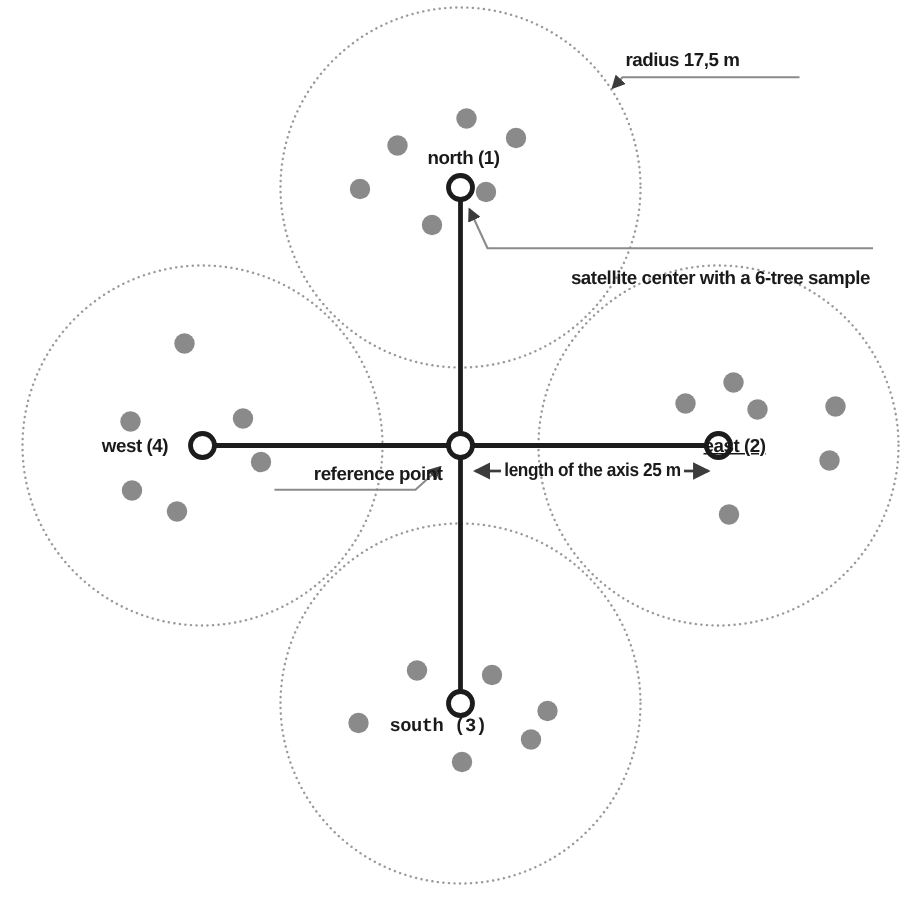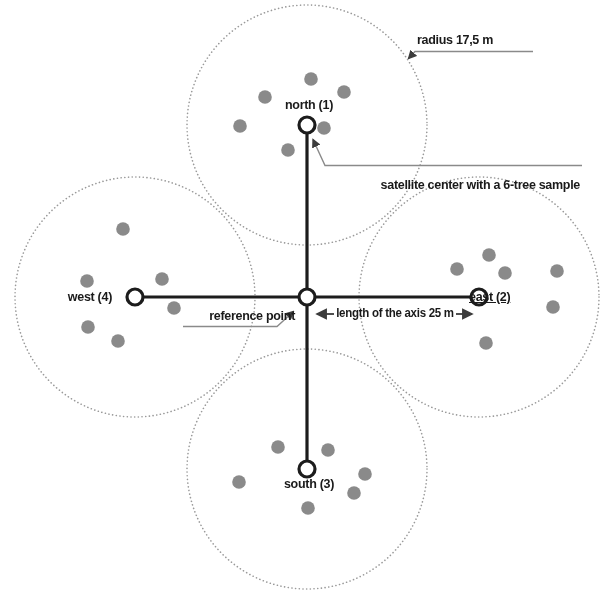--- a/index.html
+++ b/index.html
@@ -8,21 +8,21 @@
   svg{position:absolute;left:0;top:0;}
   .plot{fill:none;stroke:#9a9a9a;stroke-width:1.6;stroke-dasharray:0.1 3.6;stroke-linecap:round;}
   .axis{stroke:#1c1c1c;stroke-width:3.2;}
   .tree{fill:#8a8a8a;}
   .center{fill:#ffffff;stroke:#1c1c1c;stroke-width:3.2;}
   .leader{fill:none;stroke:#8a8a8a;stroke-width:1.4;}
   .dim{stroke:#3c3c3c;stroke-width:1.8;}
   .lbl{position:absolute;font-weight:700;font-size:12.5px;line-height:15px;color:#1a1a1a;
        letter-spacing:-0.3px;white-space:nowrap;}
   .lbl-north{left:309px;top:98px;transform:translateX(-50%);}
-  .lbl-south{left:309px;top:477px;transform:translateX(-50%);}
+  .lbl-south{left:292px;top:477px;transform:translateX(-50%);font-family:Liberation Mono, monospace;}
   .lbl-west{right:488px;top:290px;}
   .lbl-east{left:469px;top:290px;text-decoration:underline;}
   .lbl-radius{left:417px;top:33px;}
   .lbl-satellite{right:20px;top:147px;margin-top:31px;}
   .lbl-reference{right:305px;top:309px;}
   .lbl-axis{left:395px;top:306px;transform:translateX(-50%) scaleX(0.92);}
 </style>
 </head>
 <body>
 

